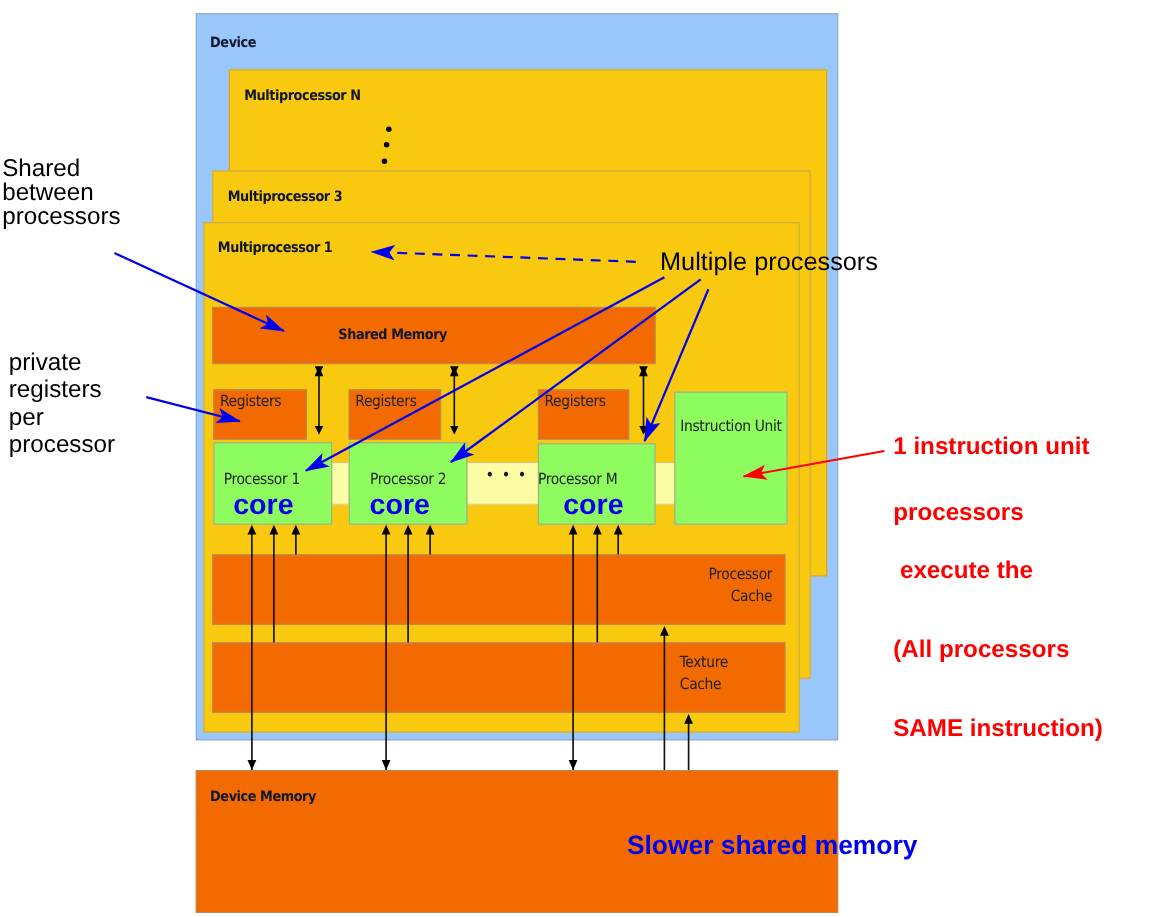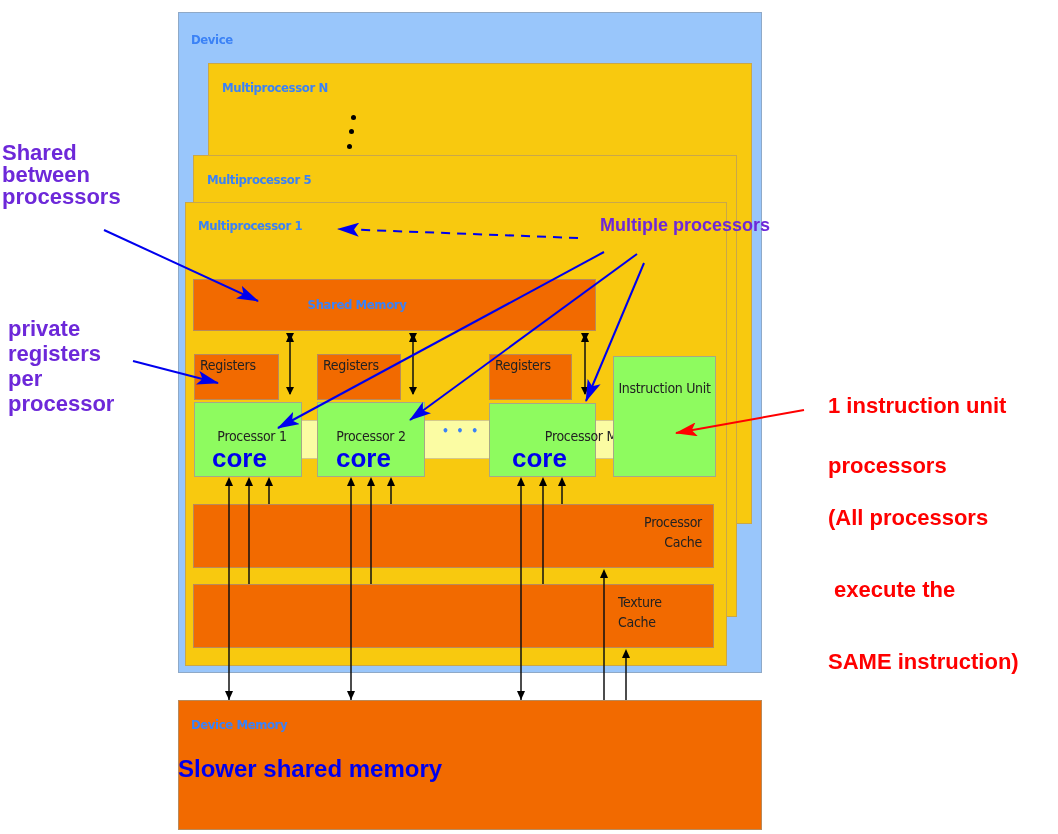--- a/index.html
+++ b/index.html
@@ -6,106 +6,106 @@
   body { width:1058px; height:834px; position:relative; overflow:hidden; font-family:"DejaVu Sans", sans-serif; }
   .box { position:absolute; box-sizing:border-box; }
   .device { left:178px; top:12px; width:584px; height:661px; background:#99c6fb; border:1px solid #8fa9c7; }
   .mp { background:#f8c90f; border:1px solid #c9a74a; }
   .mpN { left:208px; top:63px; width:544px; height:461px; }
   .mp2 { left:193px; top:155px; width:544px; height:462px; }
   .mp1 { left:185px; top:202px; width:542px; height:464px; }
   .orange { background:#f26a00; border:1px solid #b98a5b; }
   .green { background:#8efb5f; border:1px solid #a6a887; }
   .lightbar { background:#fbfca3; border:1px solid #d5c98a; }
-  .lbl { position:absolute; font-family:"DejaVu Sans Condensed","DejaVu Sans", sans-serif; font-size:13px; color:#3b82f6; font-weight:bold; letter-spacing:-0.4px; white-space:nowrap; }
+  .lbl { position:absolute; font-family:"DejaVu Sans Condensed","DejaVu Sans", sans-serif; font-size:13px; color:#0f172a; font-weight:bold; letter-spacing:-0.4px; white-space:nowrap; }
   .lbl-n { font-weight:normal; font-size:14px; color:#222; letter-spacing:-0.3px; }
   .core { position:absolute; font-family:"Liberation Sans", sans-serif; font-weight:bold; font-size:26px; color:#0000ee; }
-  .ann-blue { position:absolute; font-family:"Liberation Sans", sans-serif; font-weight:bold; color:#6d28d9; font-size:22px; line-height:22px; white-space:nowrap; }
-  .ann-red { position:absolute; font-family:"Liberation Sans", sans-serif; font-weight:bold; color:#ff0000; font-size:22px; line-height:20px; white-space:pre;margin-left:16px; }
+  .ann-blue { position:absolute; font-family:"Liberation Sans", sans-serif; font-weight:normal; color:#000000; font-size:22px; line-height:22px; white-space:nowrap; }
+  .ann-red { position:absolute; font-family:"Liberation Sans", sans-serif; font-weight:bold; color:#ff0000; font-size:22px; line-height:20px; white-space:pre; }
   svg.overlay { position:absolute; left:0; top:0; }
 </style>
 </head>
 <body>
 
 <div class="box device"></div>
 <div class="lbl" style="left:191px;top:32px;">Device</div>
 
 <div class="box mp mpN"></div>
 <div class="lbl" style="left:222px;top:80px;">Multiprocessor N</div>
 <div style="position:absolute;left:344px;top:109px;width:12px;height:42px;">
   <div style="position:absolute;left:7px;top:6px;width:5px;height:5px;border-radius:50%;background:#000;"></div>
   <div style="position:absolute;left:5px;top:20px;width:5px;height:5px;border-radius:50%;background:#000;"></div>
   <div style="position:absolute;left:3px;top:35px;width:5px;height:5px;border-radius:50%;background:#000;"></div>
 </div>
 
 <div class="box mp mp2"></div>
-<div class="lbl" style="left:207px;top:172px;">Multiprocessor 5</div>
+<div class="lbl" style="left:207px;top:172px;">Multiprocessor 3</div>
 
 <div class="box mp mp1"></div>
 <div class="lbl" style="left:198px;top:218px;">Multiprocessor 1</div>
 
 <div class="box orange" style="left:193px;top:279px;width:403px;height:52px;"></div>
 <div class="lbl" style="left:193px;top:297px;width:328px;text-align:center;">Shared Memory</div>
 
 <div class="box lightbar" style="left:300px;top:420px;width:315px;height:39px;"></div>
 <div class="lbl" style="left:432px;top:424px;width:58px;text-align:center;font-size:12px;letter-spacing:2px;">• • •</div>
 
 <div class="box orange" style="left:194px;top:354px;width:85px;height:46px;"></div>
 <div class="lbl lbl-n" style="left:200px;top:357px;">Registers</div>
 <div class="box orange" style="left:317px;top:354px;width:84px;height:46px;"></div>
 <div class="lbl lbl-n" style="left:323px;top:357px;">Registers</div>
 <div class="box orange" style="left:489px;top:354px;width:83px;height:46px;"></div>
 <div class="lbl lbl-n" style="left:495px;top:357px;">Registers</div>
 
 <div class="box green" style="left:194px;top:402px;width:108px;height:75px;"></div>
-<div class="lbl lbl-n" style="left:208px;top:428px;width:88px;text-align:center;">Processor 1</div>
+<div class="lbl lbl-n" style="left:194px;top:428px;width:88px;text-align:center;">Processor 1</div>
 <div class="core" style="left:212px;top:443px;">core</div>
 
 <div class="box green" style="left:317px;top:402px;width:108px;height:75px;"></div>
 <div class="lbl lbl-n" style="left:317px;top:428px;width:108px;text-align:center;">Processor 2</div>
 <div class="core" style="left:336px;top:443px;">core</div>
 
 <div class="box green" style="left:489px;top:403px;width:107px;height:74px;"></div>
-<div class="lbl lbl-n" style="left:489px;top:428px;width:86px;text-align:right;margin-left:42px;">Processor M</div>
+<div class="lbl lbl-n" style="left:489px;top:428px;width:86px;text-align:left;">Processor M</div>
 <div class="core" style="left:512px;top:443px;">core</div>
 
 <div class="box green" style="left:613px;top:356px;width:103px;height:121px;"></div>
 <div class="lbl lbl-n" style="left:618px;top:379px;width:93px;text-align:center;white-space:normal;line-height:19px;">Instruction Unit</div>
 
 <div class="box orange" style="left:193px;top:504px;width:521px;height:64px;"></div>
 <div class="lbl lbl-n" style="left:618px;top:512px;width:84px;text-align:right;white-space:normal;line-height:20px;">Processor Cache</div>
 
 <div class="box orange" style="left:193px;top:584px;width:521px;height:64px;"></div>
 <div class="lbl lbl-n" style="left:618px;top:592px;width:84px;white-space:normal;line-height:20px;">Texture Cache</div>
 
 <div class="box orange" style="left:178px;top:700px;width:584px;height:130px;"></div>
 <div class="lbl" style="left:191px;top:717px;">Device Memory</div>
-<div class="core" style="left:178px;top:755px;width:656px;text-align:left;font-size:24px;">Slower shared memory</div>
+<div class="core" style="left:178px;top:755px;width:656px;text-align:right;font-size:24px;">Slower shared memory</div>
 
 <div class="ann-blue" style="left:2px;top:142px;">
   <div>Shared</div>
   <div>between</div>
   <div>processors</div>
 </div>
 <div class="ann-blue" style="left:8px;top:316px;line-height:25px;">
   <div>private</div>
   <div>registers</div>
   <div>per</div>
   <div>processor</div>
 </div>
 
-<div class="ann-blue" style="left:600px;top:214px;font-size:18px;">Multiple processors</div>
+<div class="ann-blue" style="left:600px;top:226px;font-size:23px;">Multiple processors</div>
 
 <div class="ann-red" style="left:812px;top:356px;">
   <div>1 instruction unit</div>
   <div>processors</div>
 </div>
 <div class="ann-red" style="left:812px;top:458px;line-height:24px;">
+  <div> execute the</div>
   <div>(All processors</div>
-  <div> execute the</div>
   <div>SAME instruction)</div>
 </div>
 
 <svg class="overlay" width="1058" height="834" viewBox="0 0 1058 834">
   <defs>
     <marker id="blk" markerWidth="8" markerHeight="8" refX="7" refY="4" orient="auto" markerUnits="userSpaceOnUse">
       <path d="M0,0 L8,4 L0,8 z" fill="#000"></path>
     </marker>
     <marker id="blu" markerWidth="22" markerHeight="14" refX="21" refY="7" orient="auto" markerUnits="userSpaceOnUse">
       <path d="M0,0 L22,7 L0,14 L5,7 z" fill="#0000ee"></path>

